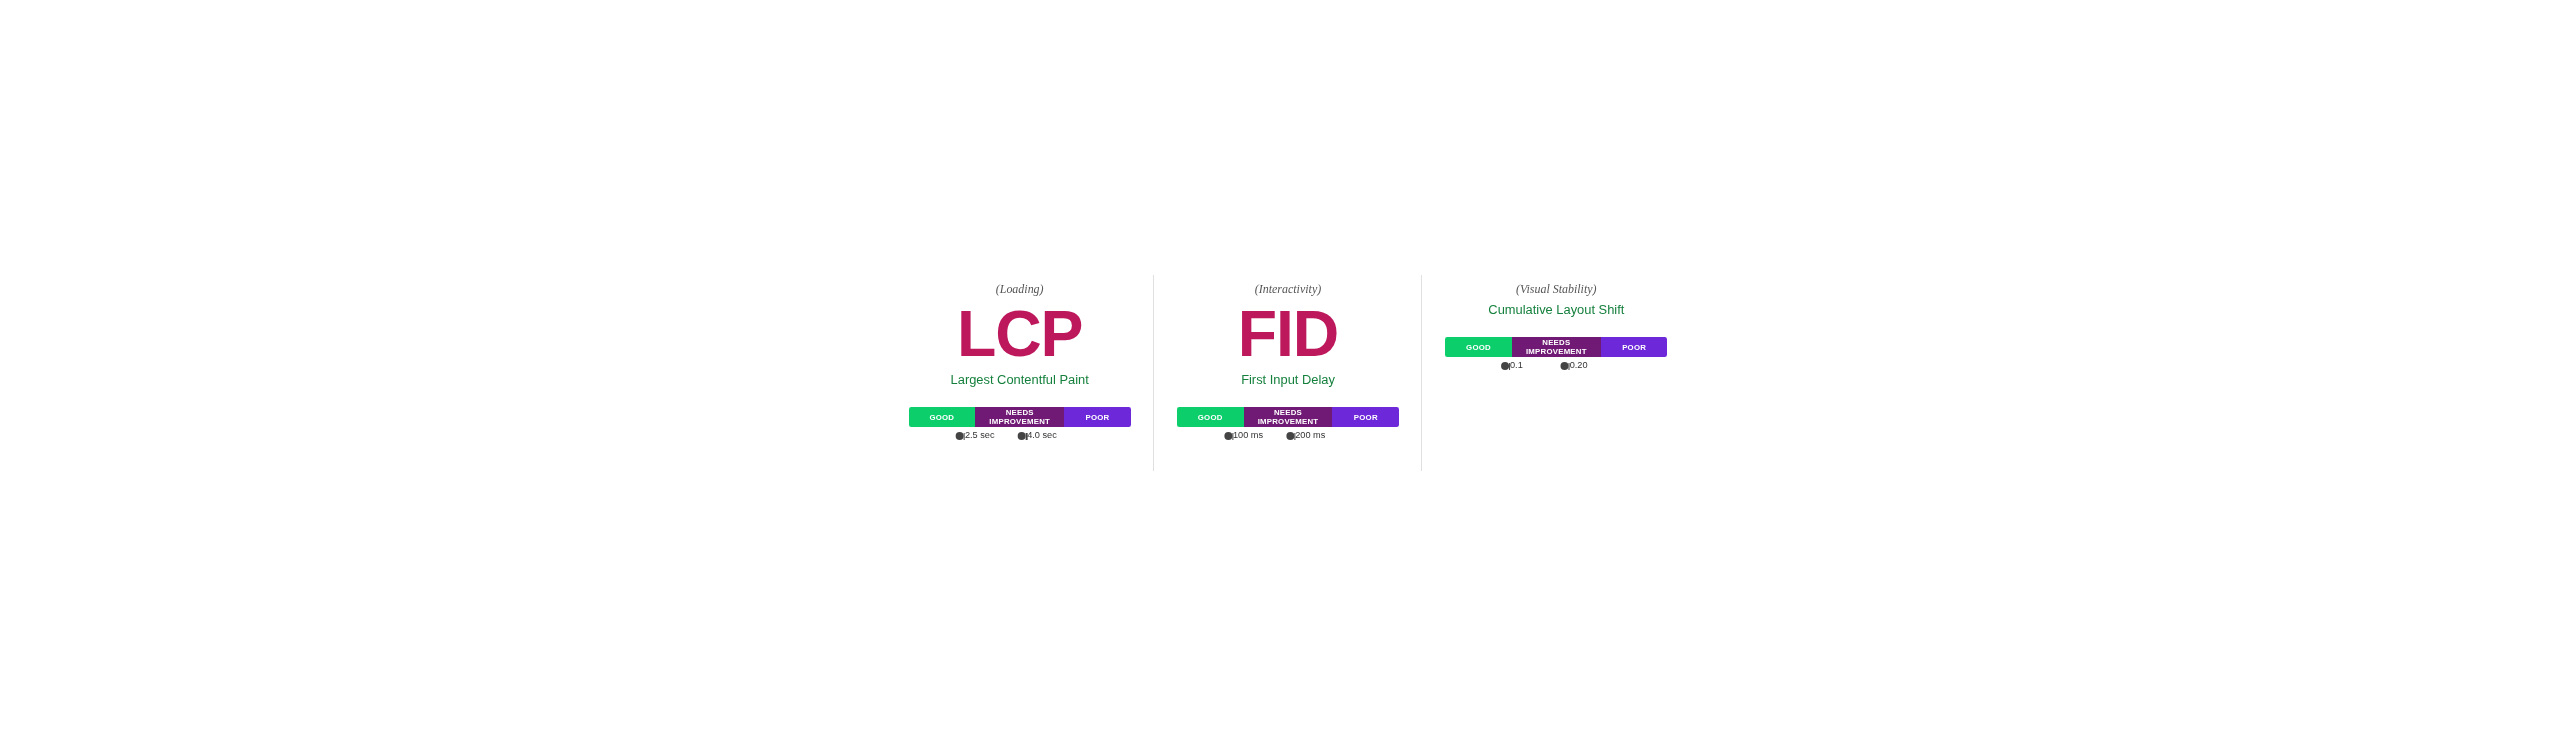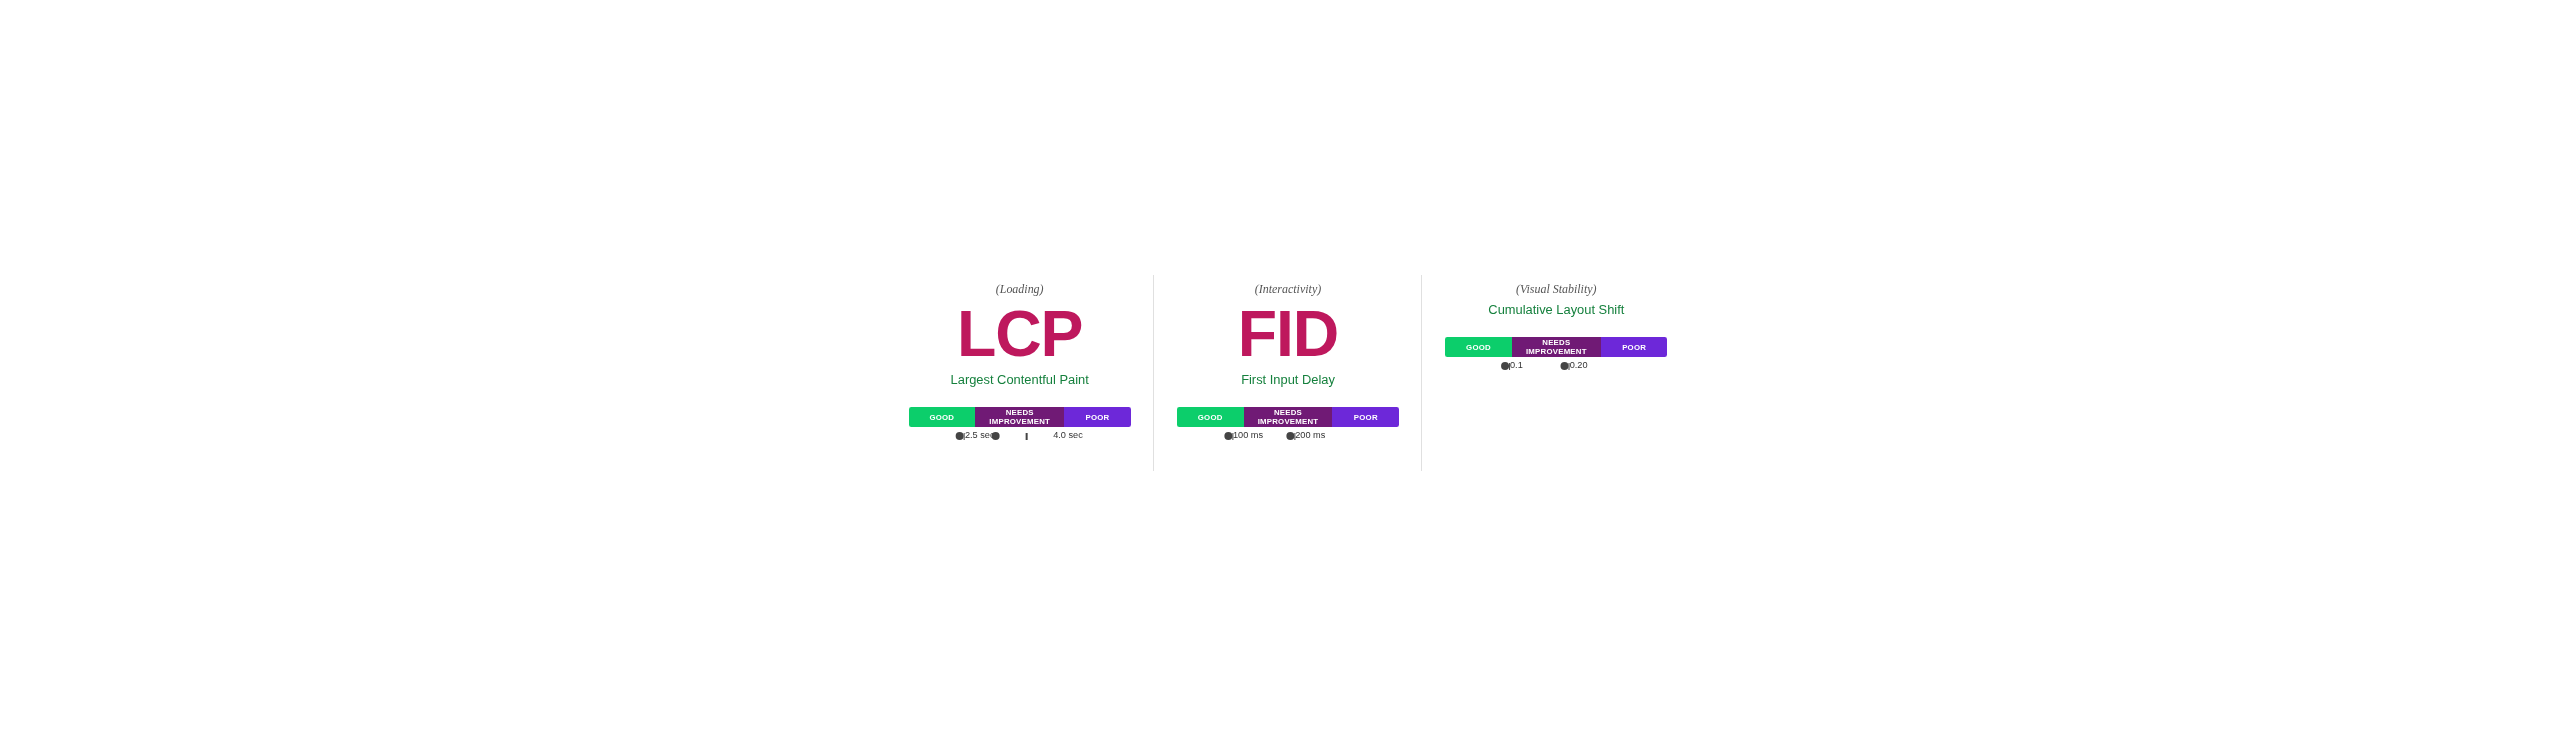--- a/index.html
+++ b/index.html
@@ -157,21 +157,21 @@
         <div class="bar-segment good">GOOD</div>
         <div class="bar-segment needs">NEEDS IMPROVEMENT</div>
         <div class="bar-segment poor">POOR</div>
       </div>
       <div class="bar-markers" style="position:relative; width:100%; max-width:287px; height:32px; margin-top:0;">
         <div class="marker" style="left:30%;">
           <div class="marker-dot"></div>
           <div class="marker-line"></div>
           <div class="marker-label">2.5 sec</div>
         </div>
-        <div class="marker" style="left:58%;gap:26px;">
+        <div class="marker" style="left:58%;">
           <div class="marker-dot"></div>
           <div class="marker-line"></div>
           <div class="marker-label">4.0 sec</div>
         </div>
       </div>
     </div>
   </div>
 
   <div class="metric-panel">
     <div class="metric-subtitle">(Interactivity)</div>

